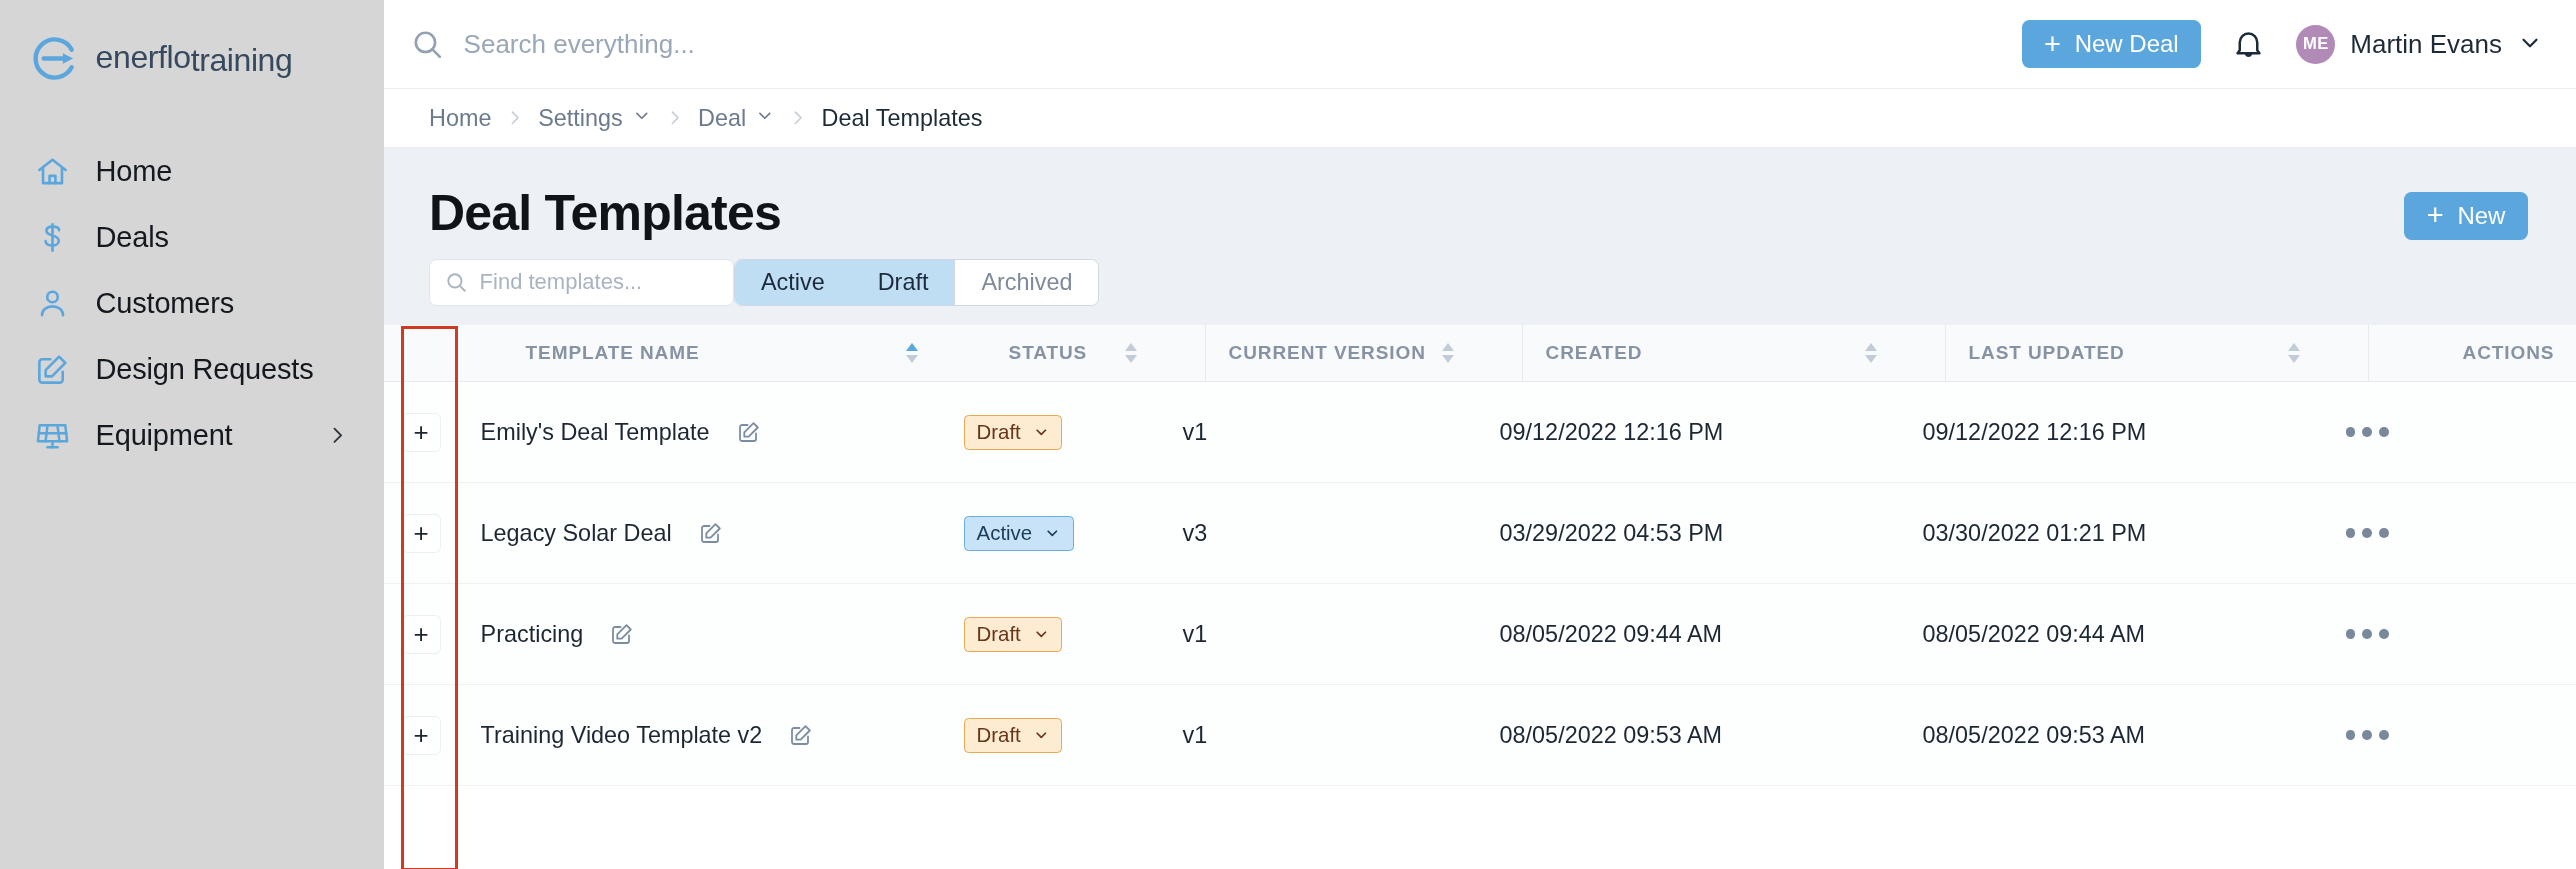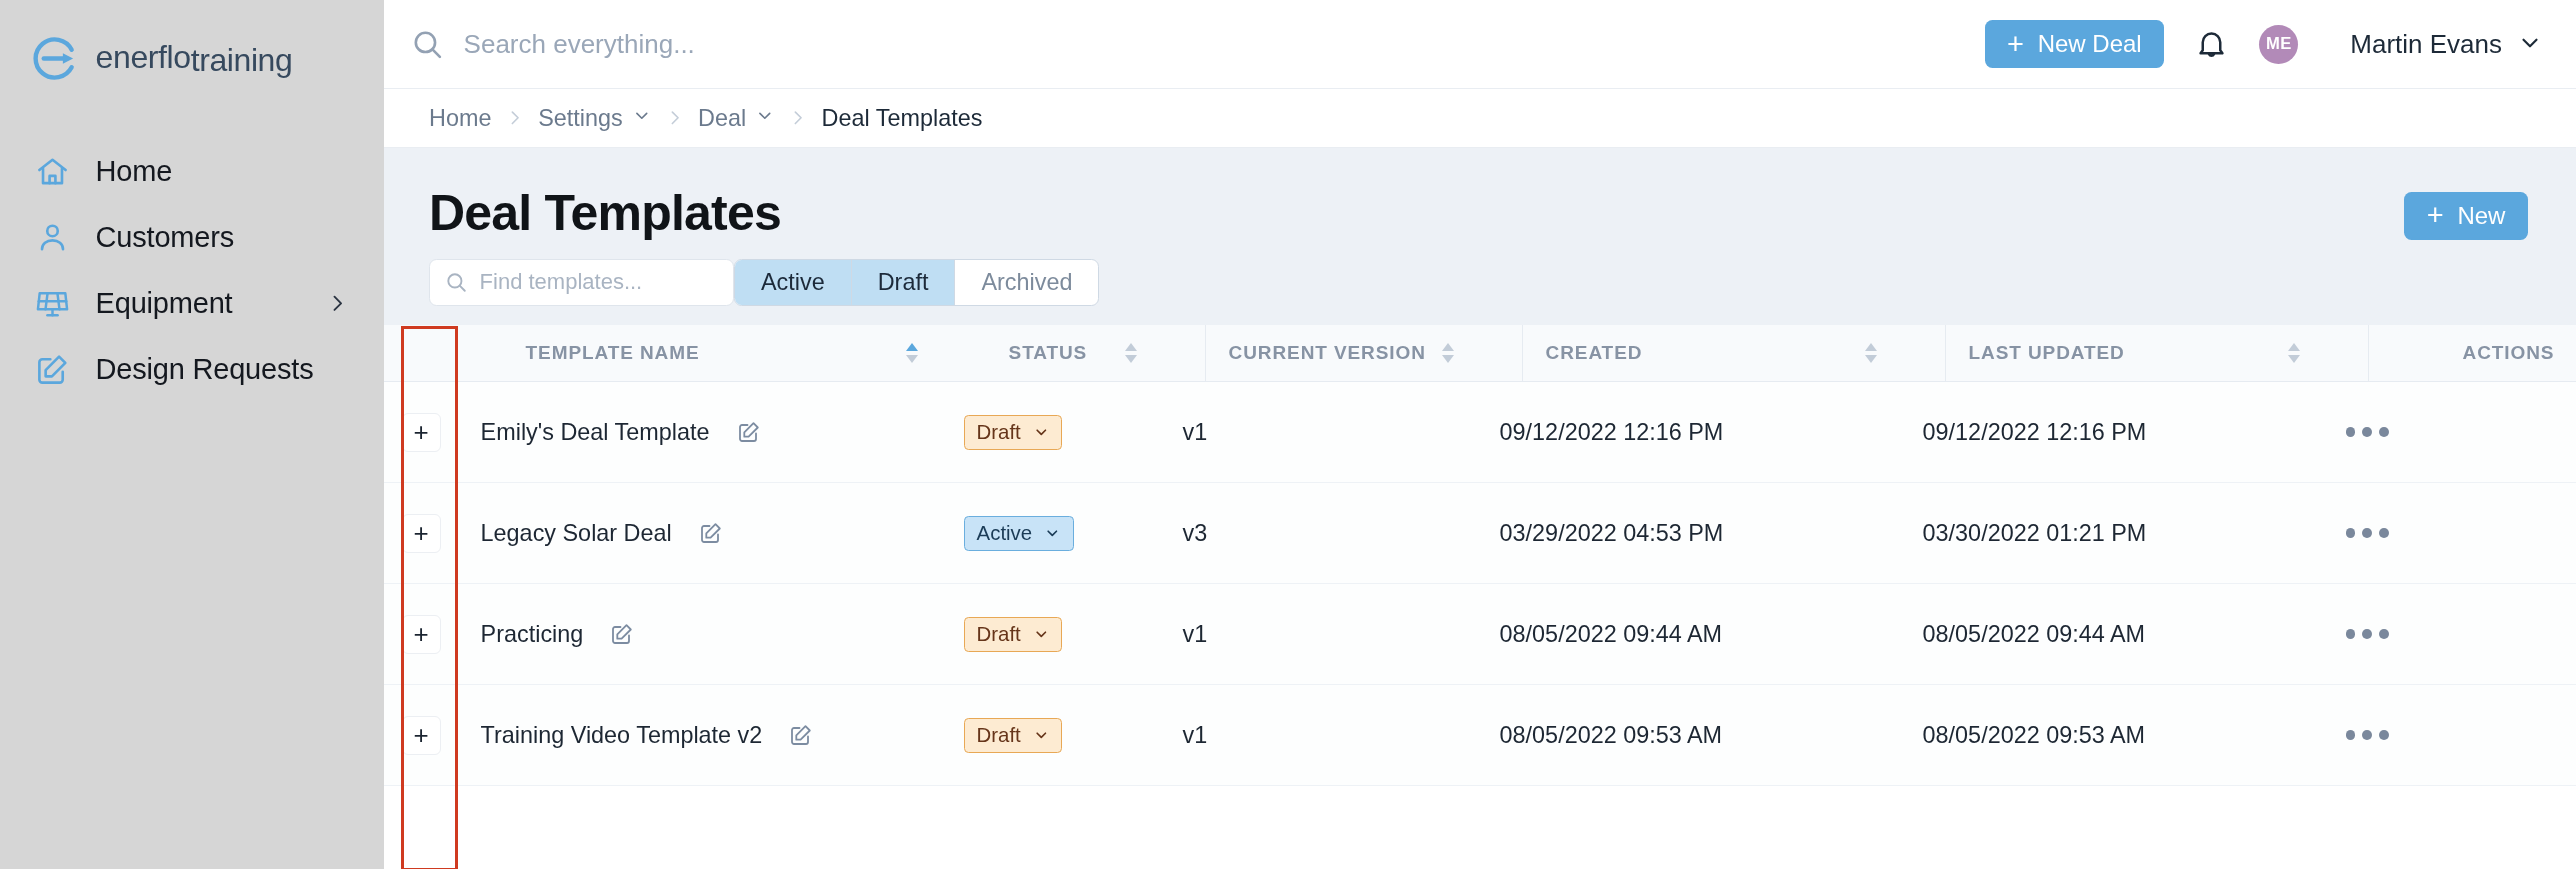--- a/index.html
+++ b/index.html
@@ -65,21 +65,21 @@
   }
   .plus-glyph { font-size: 29px; line-height: 1; font-weight: 300; }
   .bell { width: 35px; height: 35px; cursor: pointer; }
   .user-chip { display: flex; align-items: center; gap: 15px; cursor: pointer; }
   .avatar {
     width: 39px; height: 39px; border-radius: 50%;
     background: #b28ab8; color: #ffffff;
     display: flex; align-items: center; justify-content: center;
     font-size: 16.6px; font-weight: 700; letter-spacing: 0.4px;
   }
-  .user-name { font-size: 26px; color: #1d2a38; white-space: nowrap; margin-left: 37px; }
+  .user-name { font-size: 26px; color: #1d2a38; white-space: nowrap; }
 
   
   .breadcrumb {
     height: 59px; flex: 0 0 59px;
     background: #ffffff;
     display: flex; align-items: center; gap: 13.6px;
     padding: 0 33px 0 45px;
     border-bottom: 0.8px solid #e9edf2;
   }
   .crumb { font-size: 23.4px; color: #6b7a8d; display: flex; align-items: center; gap: 9px; cursor: pointer; white-space: nowrap; }
@@ -213,58 +213,67 @@
         <span class="nav-icon">
           <svg viewBox="0 0 24 24" width="35" height="35" fill="none" stroke="#5ba7dd" stroke-width="1.8" stroke-linecap="round" stroke-linejoin="round">
             <path d="M3 11 L12 4 L21 11"></path>
               <path d="M5.5 10 V20 H18.5 V10"></path>
               <path d="M10 20 V15 H14 V20"></path>
           </svg>
         </span>
         <span class="nav-label">Home</span>
       </div>
 
+      <div class="nav-item">
+        <span class="nav-icon">
+          <svg viewBox="0 0 24 24" width="35" height="35" fill="none" stroke="#5ba7dd" stroke-width="1.8" stroke-linecap="round" stroke-linejoin="round">
+            <path d="M12 3 V21"></path>
+              <path d="M16.5 7 C16.5 5.3 14.5 4.5 12 4.5 C9.5 4.5 7.8 5.5 7.8 7.4 C7.8 11.5 16.3 9.8 16.3 14.2 C16.3 16.3 14.3 17.5 12 17.5 C9.3 17.5 7.3 16.4 7.3 14.5"></path>
+          </svg>
+        </span>
+        <span class="nav-label">Deals</span>
+      </div>
 
       <div class="nav-item">
         <span class="nav-icon">
           <svg viewBox="0 0 24 24" width="35" height="35" fill="none" stroke="#5ba7dd" stroke-width="1.8" stroke-linecap="round" stroke-linejoin="round">
             <circle cx="12" cy="7.5" r="3.6"></circle>
               <path d="M4.8 20 C4.8 16.2 8 14 12 14 C16 14 19.2 16.2 19.2 20"></path>
           </svg>
         </span>
         <span class="nav-label">Customers</span>
+      </div>
+
+      <div class="nav-item">
+        <span class="nav-icon">
+          <svg viewBox="0 0 24 24" width="35" height="35" fill="none" stroke="#5ba7dd" stroke-width="1.8" stroke-linecap="round" stroke-linejoin="round">
+            <path d="M19 13.5 V19 A2 2 0 0 1 17 21 H5 A2 2 0 0 1 3 19 V7 A2 2 0 0 1 5 5 H10.5"></path>
+            <path d="M16.5 3.2 L20.8 7.5 L11.6 16.7 H7.3 V12.4 Z"></path>
+          </svg>
+        </span>
+        <span class="nav-label">Design Requests</span>
       </div>
 
       <div class="nav-item">
         <span class="nav-icon">
           <svg viewBox="0 0 24 24" width="35" height="35" fill="none" stroke="#5ba7dd" stroke-width="1.7" stroke-linecap="round" stroke-linejoin="round">
             <path d="M3.2 5 H20.8 L22 16 H2 Z"></path>
               <path d="M2.6 10.5 H21.4"></path>
             <path d="M8.6 5 L7.2 16"></path>
               <path d="M15.4 5 L16.8 16"></path>
             <path d="M12 16 V20"></path>
               <path d="M8.5 20 H15.5"></path>
           </svg>
         </span>
         <span class="nav-label">Equipment</span>
         <span class="nav-chevron">
           <svg viewBox="0 0 24 24" width="22.6" height="22.6" fill="none" stroke="#2b3442" stroke-width="2" stroke-linecap="round" stroke-linejoin="round">
             <path d="M9 5 L16 12 L9 19"></path>
           </svg>
         </span>
-      </div>
-
-      <div class="nav-item">
-        <span class="nav-icon">
-          <svg viewBox="0 0 24 24" width="35" height="35" fill="none" stroke="#5ba7dd" stroke-width="1.8" stroke-linecap="round" stroke-linejoin="round">
-            <path d="M19 13.5 V19 A2 2 0 0 1 17 21 H5 A2 2 0 0 1 3 19 V7 A2 2 0 0 1 5 5 H10.5"></path>
-            <path d="M16.5 3.2 L20.8 7.5 L11.6 16.7 H7.3 V12.4 Z"></path>
-          </svg>
-        </span>
-        <span class="nav-label">Design Requests</span>
       </div>
 
     </nav>
   </aside>
 
   <div class="main">
 
     <header class="topbar">
       <div class="search-wrap">
         <span class="search-glass">

